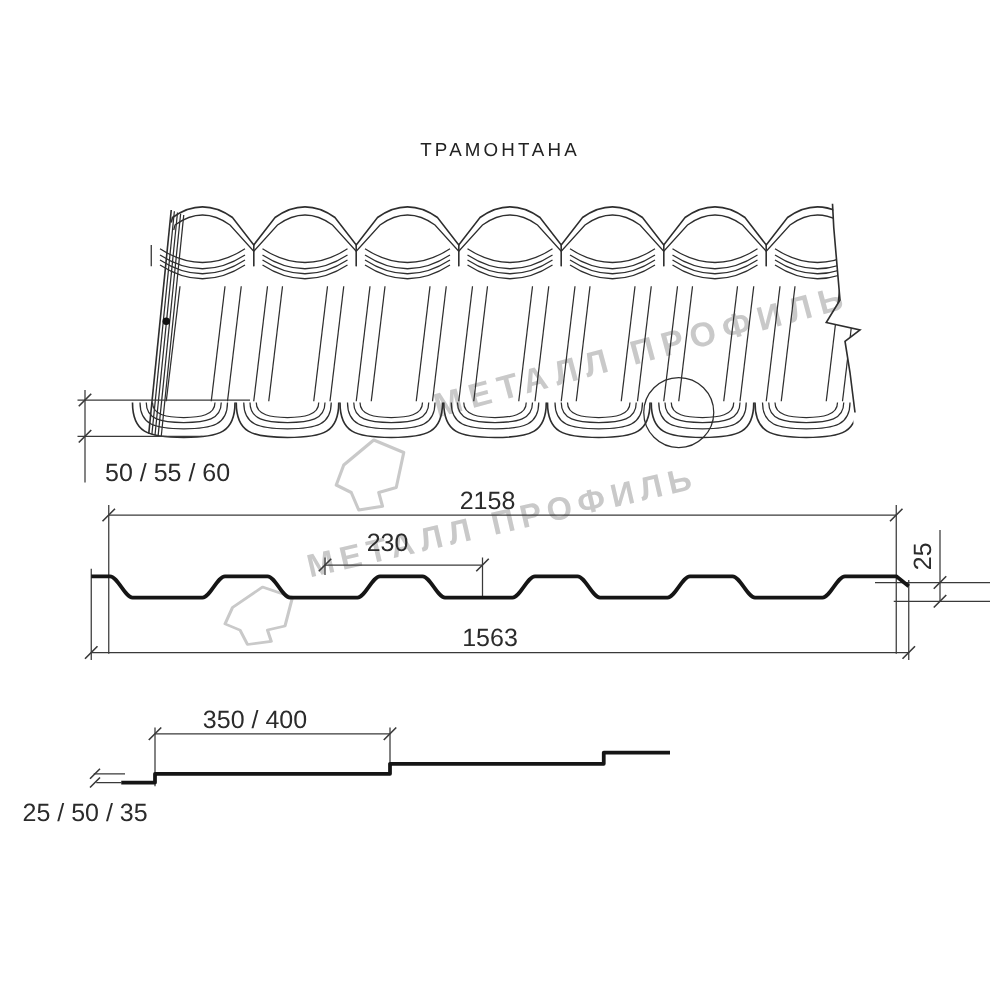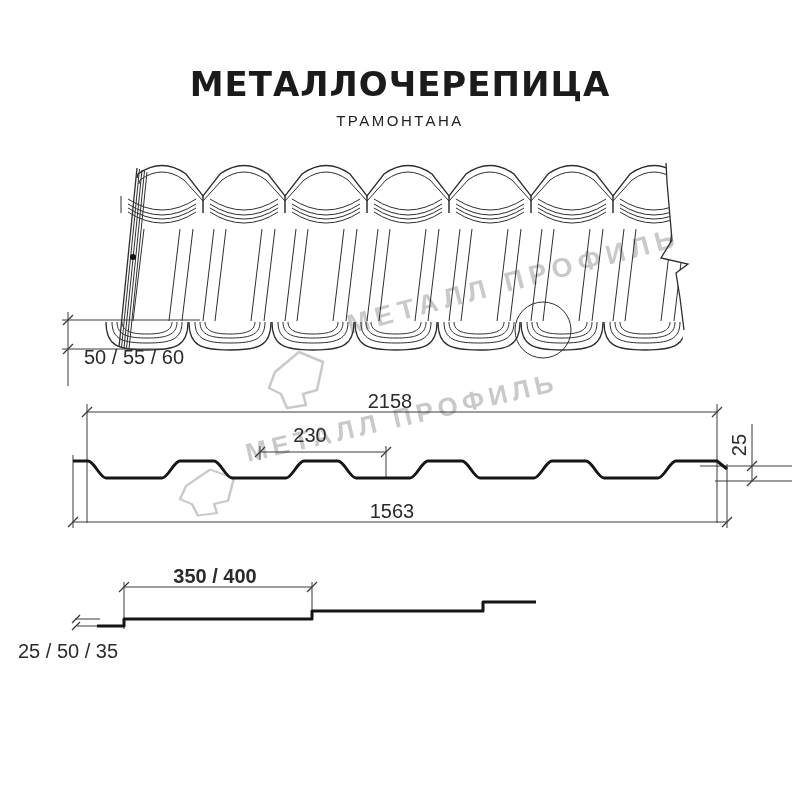--- a/index.html
+++ b/index.html
@@ -14,21 +14,20 @@
   .dim.center{transform:translateX(-50%);}
   .dim.rot{transform:translate(-50%,-50%) rotate(-90deg);}
   svg{position:absolute;left:0;top:0;}
   svg text{font-family:"Liberation Sans",sans-serif;}
 </style>
 </head>
 <body>
 
 <div class="stage">
 
-  <div class="title">МЕТАЛЛОЧЕРЕПИЦА</div>
   <div class="subtitle">ТРАМОНТАНА</div>
 
   <svg width="800" height="800" viewBox="0 0 800 800">
     <defs>
       <clipPath id="sheetClip">
         <path d="M100,148 L666,148 L667,182 L672,240 L661,258 L688,264 L676,273 L680,298 L684,356 L100,356 Z"></path>
       </clipPath>
     </defs>
 
     <g>
@@ -184,20 +183,20 @@
       <path d="M124,582 L124,629 M312,582 L312,620"></path>
       <path d="M124,587 L312,587"></path>
       <path d="M119,592 L129,582 M307,592 L317,582" stroke-width="1.3"></path>
       <path d="M75,619 L100,619 M77,626 L97,626"></path>
       <path d="M72,623 L80,615 M72,630 L80,622" stroke-width="1.3"></path>
     </g>
 
     <path d="M97,626 L124,626 L124,619 L312,619 L312,611 L483,611 L483,602 L536,602" fill="none" stroke="#151515" stroke-width="3" stroke-linejoin="round"></path>
   </svg>
 
-  <span class="dim" style="left:84px;top:346px;">50 / 55 / 60</span>
+  <span class="dim" style="left:84px;top:368px;">50 / 55 / 60</span>
   <span class="dim center" style="left:390px;top:390px;">2158</span>
   <span class="dim center" style="left:310px;top:424px;">230</span>
   <span class="dim rot" style="left:739px;top:445px;">25</span>
   <span class="dim center" style="left:392px;top:500px;">1563</span>
-  <span class="dim center" style="left:215px;top:565px;font-weight:bold;">350 / 400</span>
+  <span class="dim center" style="left:204px;top:565px;">350 / 400</span>
   <span class="dim" style="left:18px;top:640px;">25 / 50 / 35</span>
 </div>
 
 </body></html>

